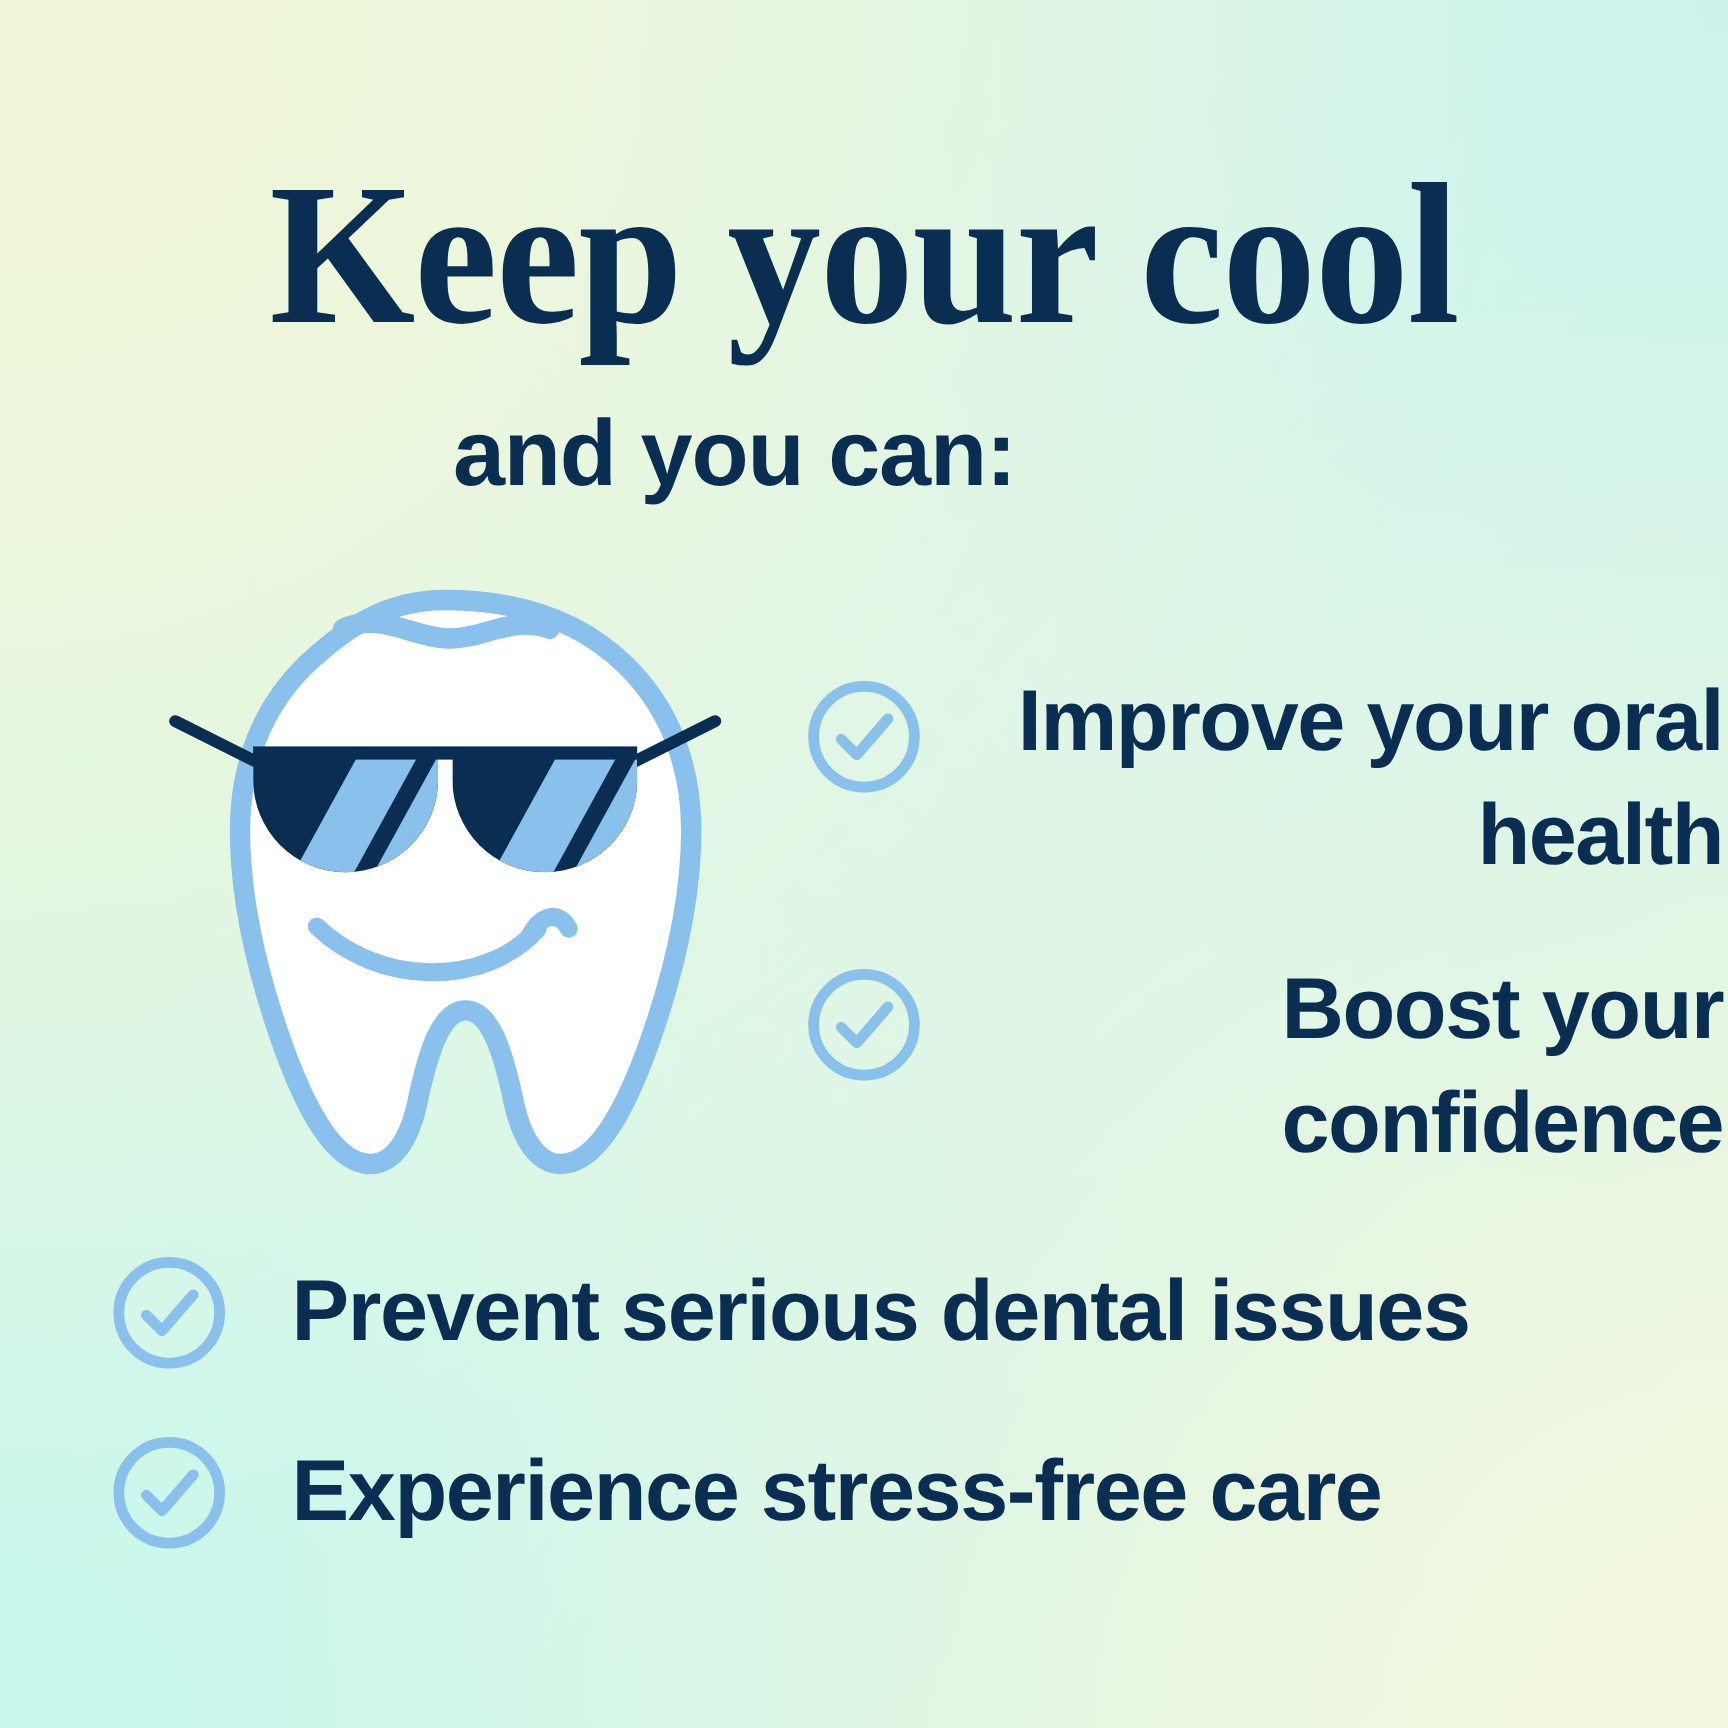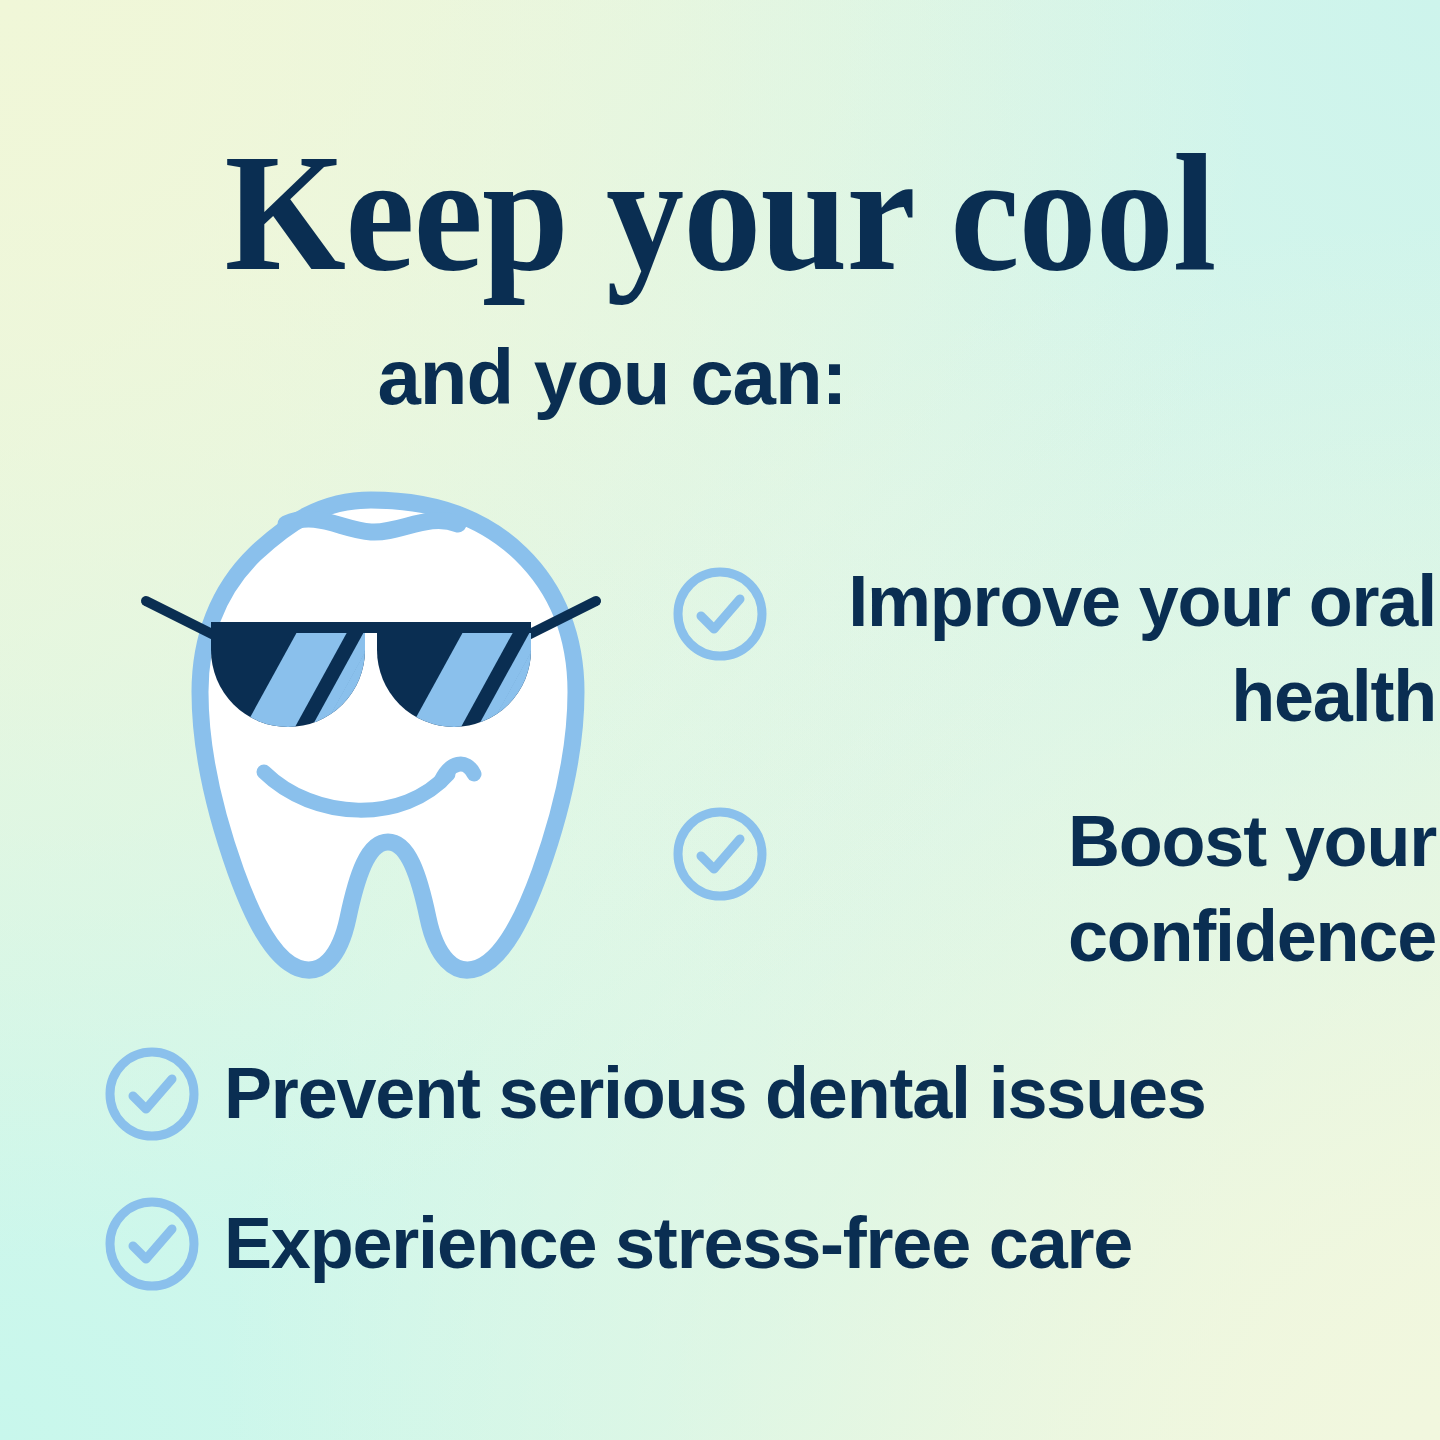--- a/index.html
+++ b/index.html
@@ -87,22 +87,22 @@
     text-align: right;
     width: 612px;
     margin-top: -12px;
   }
 
   
   .bullet-wide {
     position: absolute;
     display: flex;
     align-items: center;
-    gap: 24px;
-    left: 104px;
+    gap: 54px;
+    left: 93px;
   }
   .bullet-wide.b3 { top: 1046px; }
   .bullet-wide.b4 { top: 1196px; }
 
   .bullet-wide .b-text {
     font-family: "Liberation Sans", sans-serif;
     font-weight: 700;
     font-size: 72px;
     line-height: 1.1;
     color: #0a2e52;

